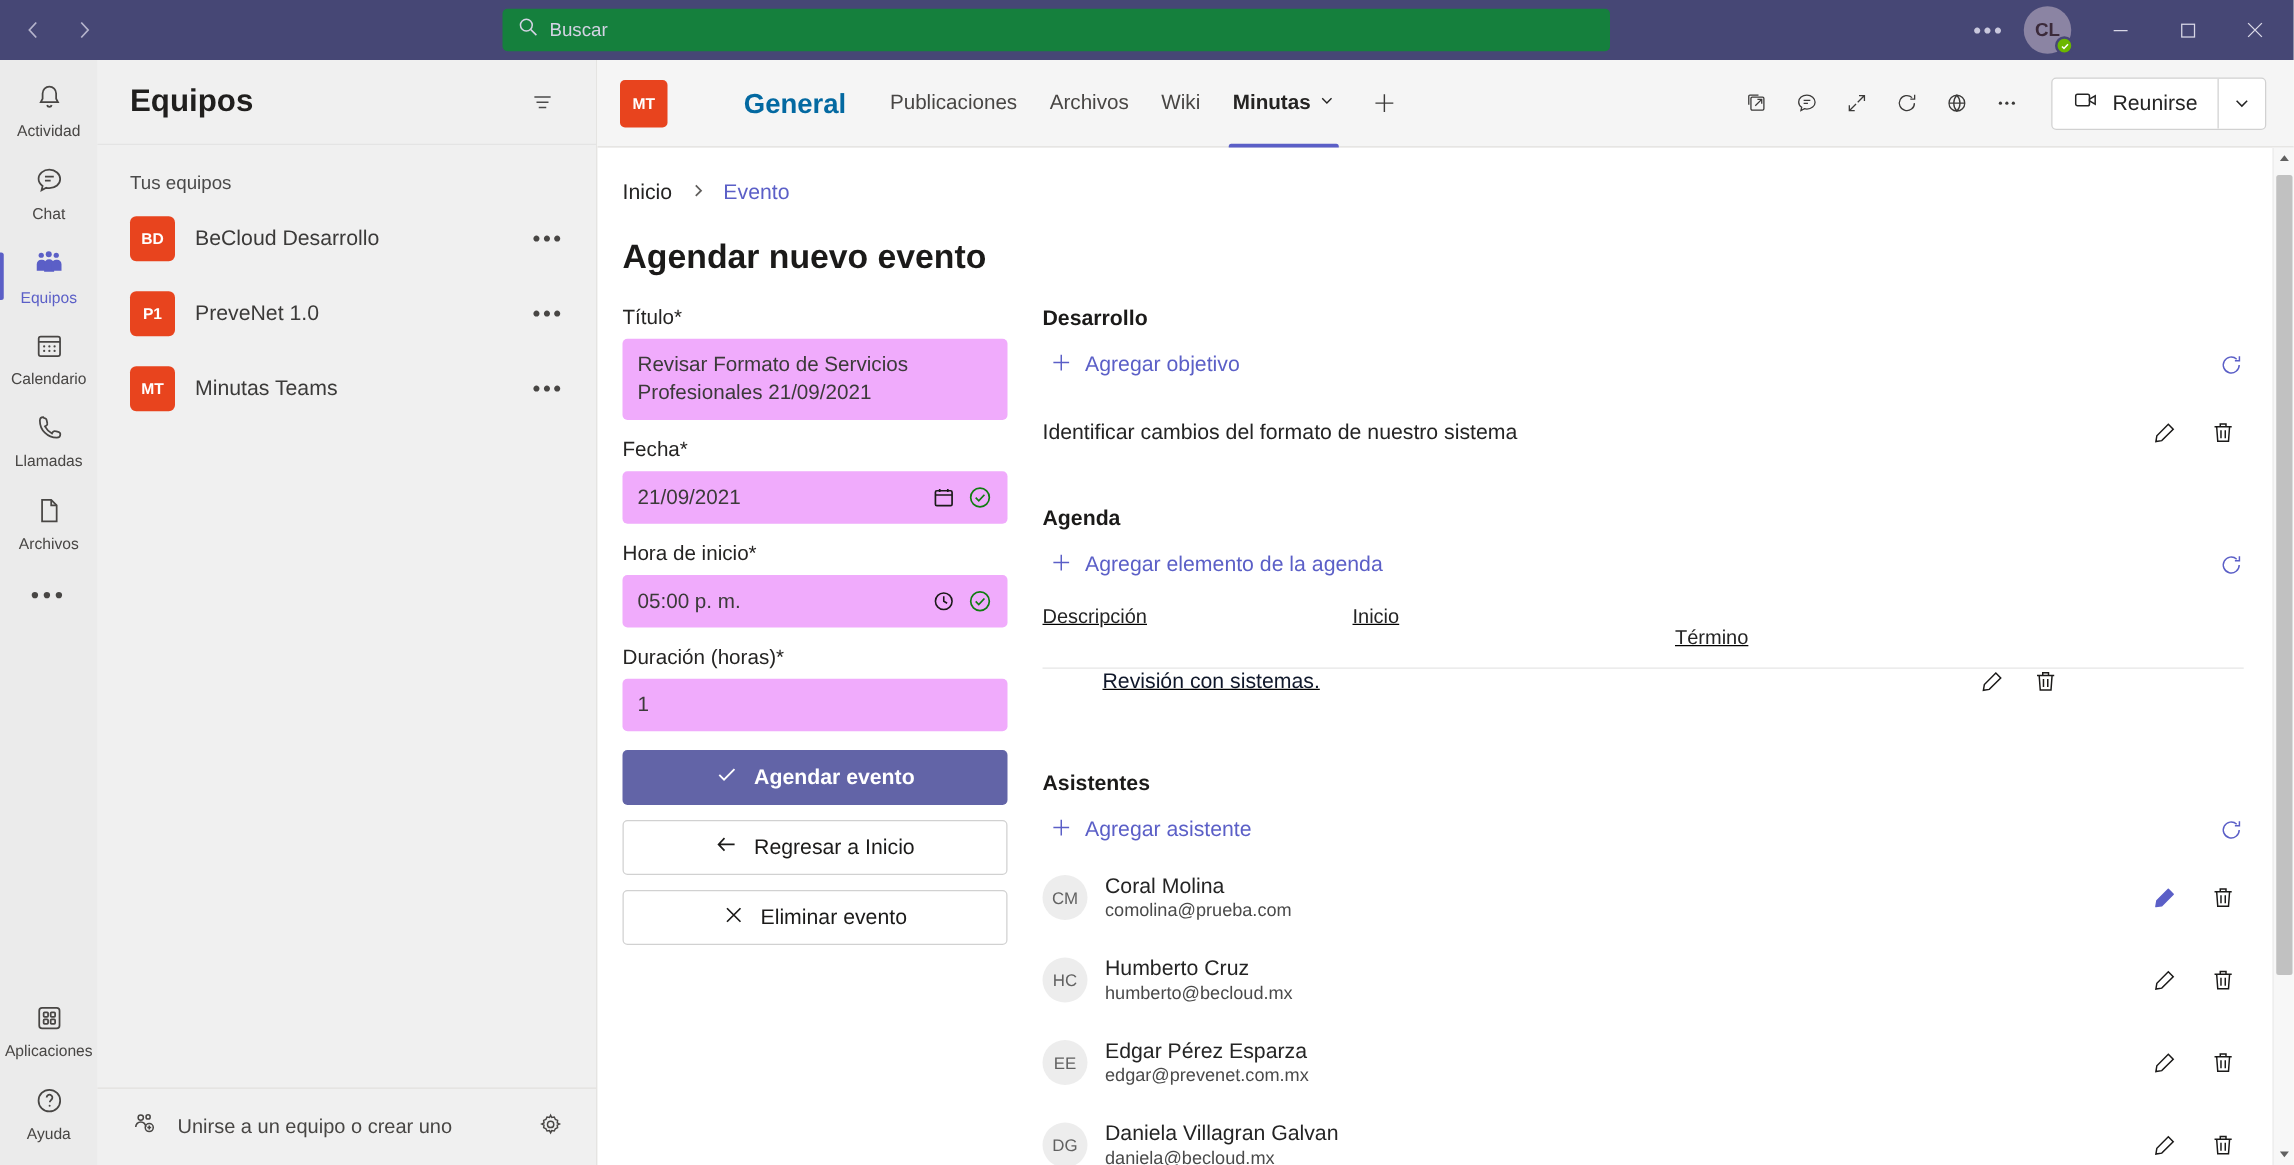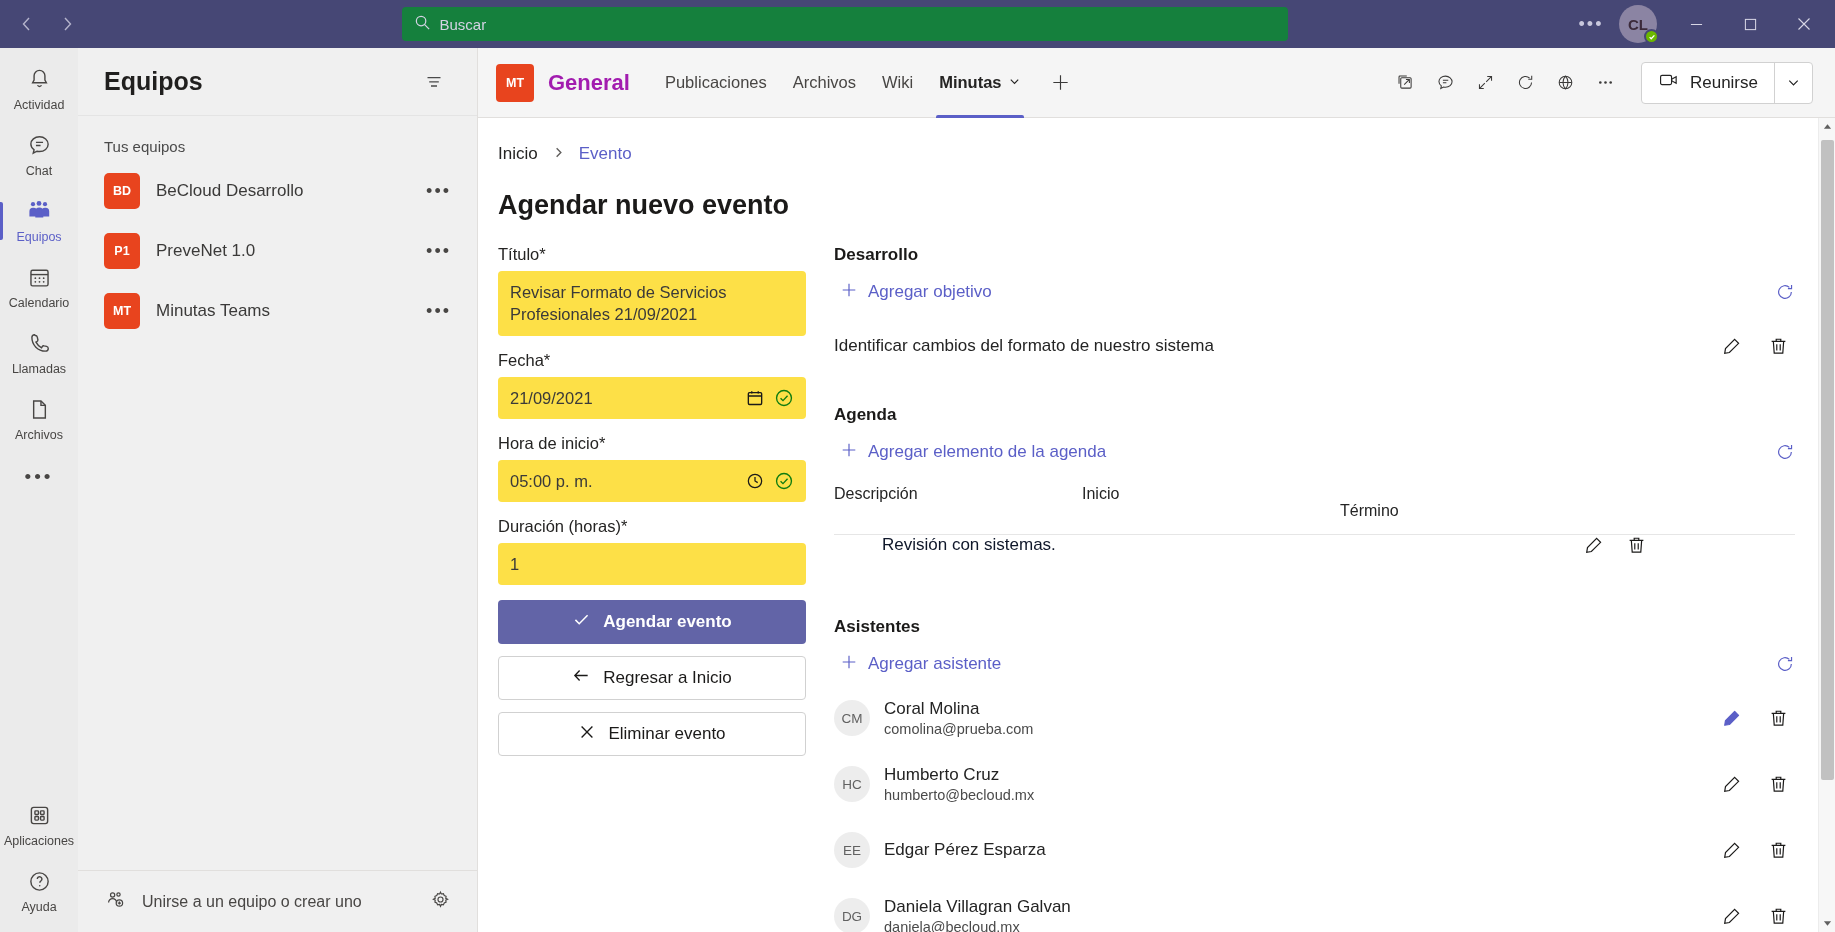--- a/index.html
+++ b/index.html
@@ -108,21 +108,21 @@
   }
   .chan-head {
     height: 70px; display: flex; align-items: center; padding: 0 22px 0 18px;
     border-bottom: 1px solid #e1dfdd; background: #f5f5f5;
   }
   .chan-av {
     width: 38px; height: 38px; border-radius: 4px; background: #e8441e; color: #fff;
     font-size: 12.5px; font-weight: 600; display:flex; align-items:center; justify-content:center;
     margin-right: 14px;
   }
-  .chan-title { font-size: 22px; font-weight: 700; color: #a21caf; margin-right: 22px; }
+  .chan-title { font-size: 22px; font-weight: 700; color: #0369a1; margin-right: 22px; margin-left: 47px; }
   .tabs { display: flex; align-items: stretch; height: 70px; }
   .tab {
     display: flex; align-items: center; gap: 6px; padding: 0 13px; font-size: 16.5px;
     color: #484644; cursor: pointer; position: relative;
   }
   .tab.active { color: #252423; font-weight: 700; }
   .tab.active::after {
     content: ""; position: absolute; bottom: 0; left: 10px; right: 10px; height: 3px;
     background: #5b5fc7; border-radius: 2px 2px 0 0;
   }
@@ -145,21 +145,21 @@
   .bc-home { color: #252423; cursor: pointer; }
   .bc-sep { color: #605e5c; }
   .bc-cur { color: #5b5fc7; cursor: pointer; }
   .page-title { font-size: 27px; font-weight: 700; color: #1b1a19; margin: 26px 0 0 2px; }
 
   .cols { display: flex; gap: 28px; margin-top: 24px; }
   .col-left { width: 310px; flex: 0 0 310px; padding-left: 2px; }
   .col-right { flex: 1; padding-right: 10px; }
 
   .fld-label { font-size: 16.5px; color: #252423; margin: 0 0 7px 0; }
-  .fld { background: #fde047; border-radius: 4px; padding: 10px 12px; display: flex;
+  .fld { background: #f0abfc; border-radius: 4px; padding: 10px 12px; display: flex;
          align-items: center; gap: 10px; margin-bottom: 15px; }
   .fld .val { flex: 1; font-size: 16.5px; color: #3b3a39; line-height: 1.35; }
   .fld.two-line { min-height: 58px; }
   .ok-check { color: #107c10; display: flex; align-items: center; }
   .fld-icon { color: #1b1a19; display: flex; align-items: center; cursor: pointer; }
 
   .btn {
     width: 100%; height: 44px; display: flex; align-items: center; justify-content: center;
     gap: 12px; border-radius: 4px; font-size: 17px; cursor: pointer; margin-bottom: 12px;
   }
@@ -171,21 +171,21 @@
   .add-link { display: flex; align-items: center; gap: 10px; color: #5b5fc7; font-size: 17px;
     cursor: pointer; padding-left: 6px; }
   .refresh-btn { margin-left: auto; color: #5b5fc7; display:flex; align-items:center; cursor:pointer; }
 
   .item-row { display: flex; align-items: center; min-height: 50px; font-size: 17px; color: #242424; }
   .item-row .txt { flex: 1; }
   .row-actions { display: flex; align-items: center; gap: 26px; padding-right: 6px; }
   .act { color: #1b1a19; display: flex; align-items: center; cursor: pointer; }
   .act.pencil-active { color: #5b5fc7; }
 
-  .agenda-table { margin-top: 12px; }
+  .agenda-table { margin-top: 12px; text-decoration: underline; }
   .agenda-thead { display: flex; font-size: 16px; color: #242424; padding-bottom: 14px;
     border-bottom: 1px solid #e6e6e6; }
   .th-desc { width: 248px; }
   .th-ini { width: 258px; }
   .th-fin { flex: 1; margin-top: 17px; }
   .agenda-trow { display: flex; align-items: flex-start; height: 58px; font-size: 17px; color:#0f172a;margin-left:48px; }
   .agenda-trow .td-desc { width: 248px; }
   .agenda-trow .td-ini { width: 258px; }
   .agenda-trow .td-fin { flex: 1; }
   .agenda-trow .row-actions { gap: 22px; padding-right: 148px; }
@@ -735,20 +735,21 @@
                 </span>
               </div>
             </div>
 
             <div class="att-row">
               <div class="att-av">
                   <span>EE</span>
                 </div>
               <div class="att-info">
                 <div class="att-name">Edgar Pérez Esparza</div>
+                <div class="att-mail">edgar@prevenet.com.mx</div>
               </div>
               <div class="row-actions">
                 <span class="act">
                   <svg width="21" height="21" viewBox="0 0 22 22" fill="none" stroke="currentColor" stroke-width="1.25">
                       <path d="M14.3 3.6l4.1 4.1-9.6 9.6-4.9.8.8-4.9z"></path>
                     </svg>
                 </span>
                 <span class="act">
                   <svg width="21" height="21" viewBox="0 0 22 22" fill="none" stroke="currentColor" stroke-width="1.25">
                       <path d="M3.8 5.6h14.4M8.6 5.6V3.4h4.8v2.2M5.6 5.6l.9 12.3h9l.9-12.3M9.2 8.6v6.6M12.8 8.6v6.6"></path>

